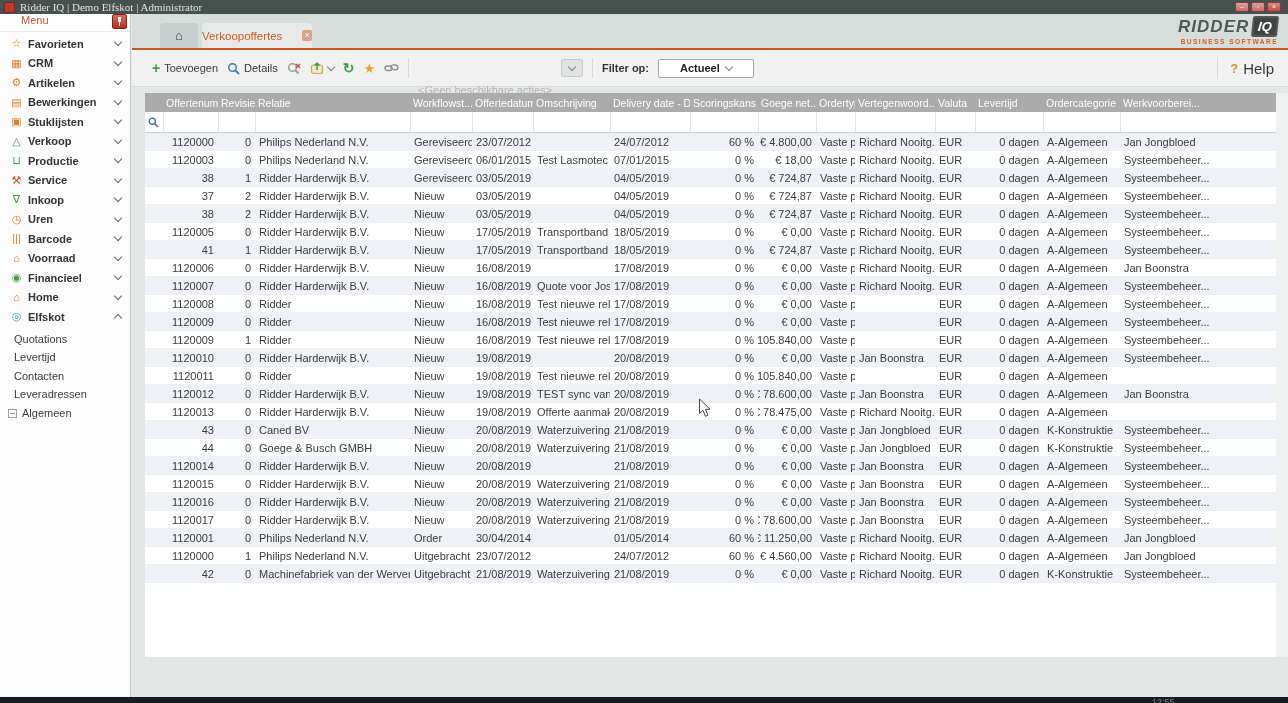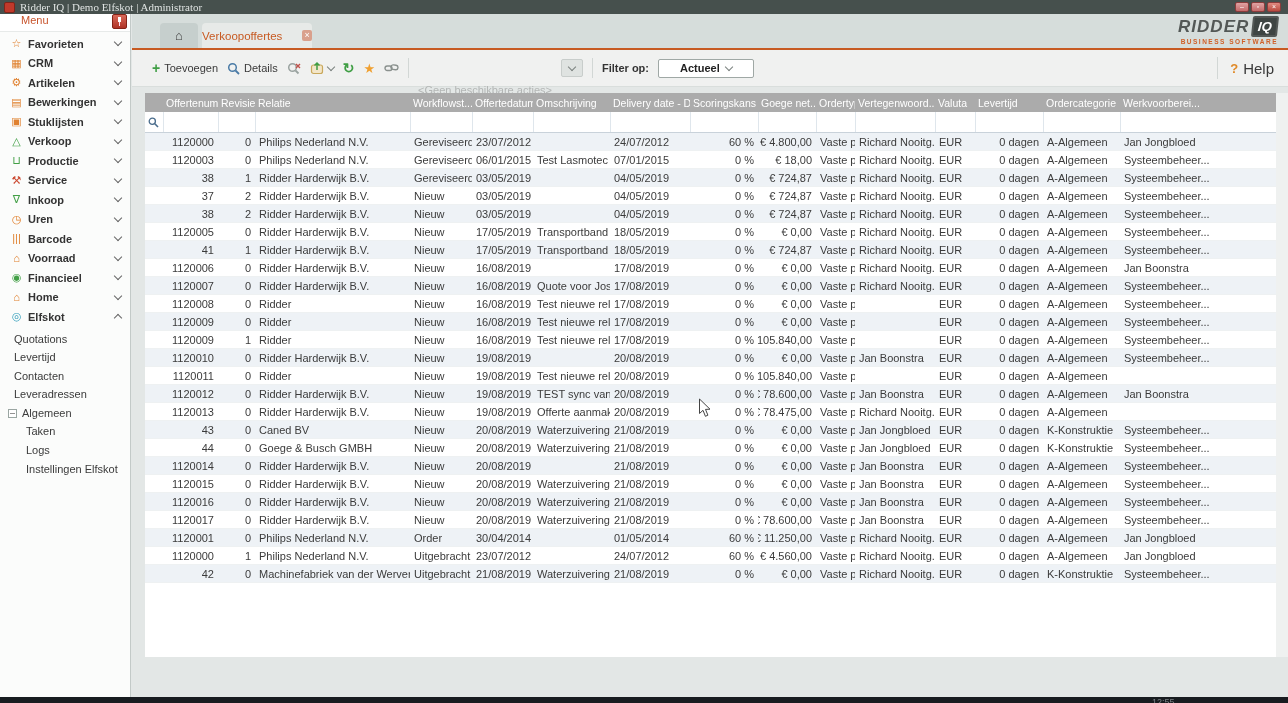--- a/index.html
+++ b/index.html
@@ -207,27 +207,20 @@
   <div class="ssub">Levertijd</div>
 
   <div class="ssub">Contacten</div>
 
   <div class="ssub">Leveradressen</div>
 </div>
     <div class="streenode">
       <span class="treebox">–</span>
       <span>Algemeen</span>
     </div>
-    <div>
-  <div class="schild">Taken</div>
-
-  <div class="schild">Logs</div>
-
-  <div class="schild">Instellingen Elfskot</div>
-</div>
   </div>
 
   <div class="main">
 
     <div class="tabstrip">
       <div class="tab-home">
         <span>⌂</span>
       </div>
       <div class="tab-active">
         <span>Verkoopoffertes</span>

